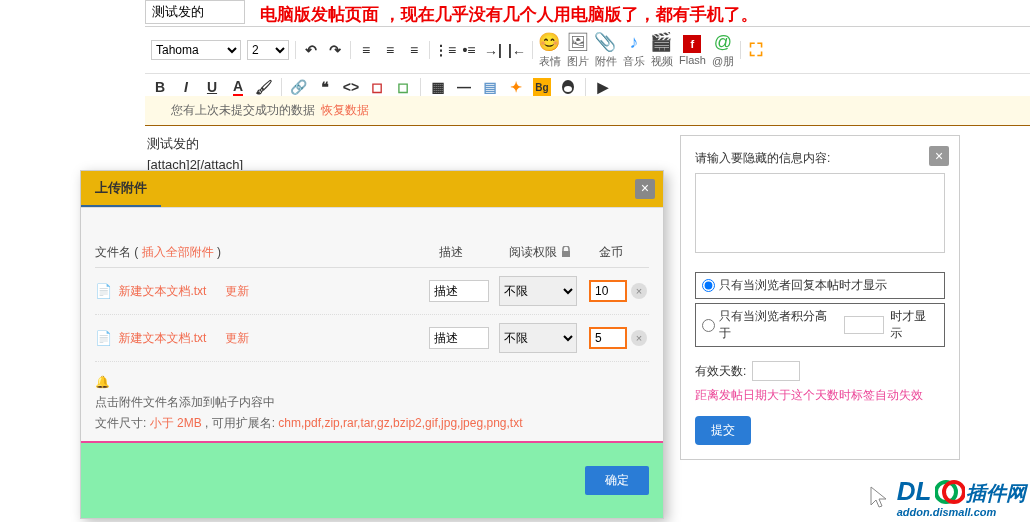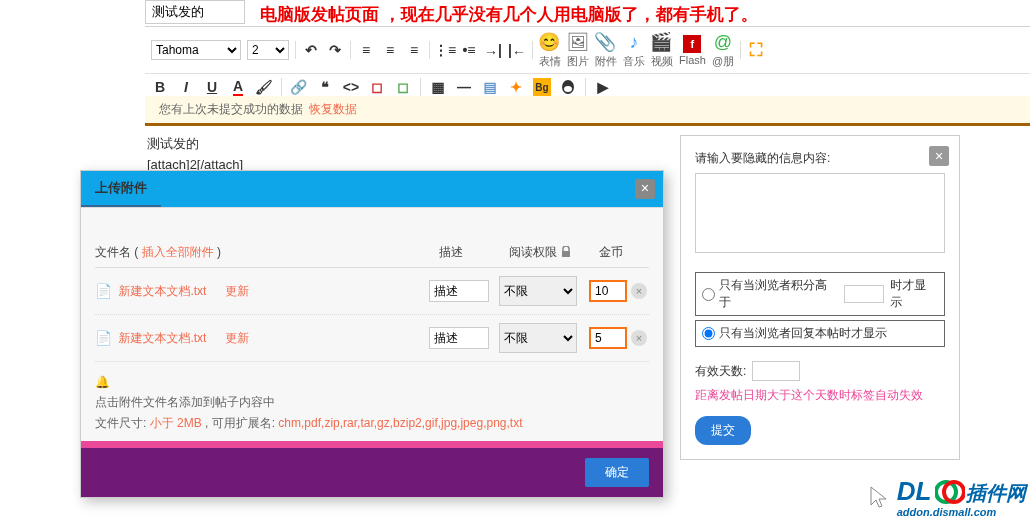--- a/index.html
+++ b/index.html
@@ -11,27 +11,27 @@
 
 .toolbar-wrap { position: absolute; top: 26px; left: 145px; right: 0; border: 1px solid #d0d0d0; border-left: none; border-right: none; }
 .toolbar-row1 { display: flex; align-items: center; padding: 4px 6px; gap: 6px; border-bottom: 1px solid #e0e0e0; background: #fff; }
 .toolbar-row2 { display: flex; align-items: center; padding: 4px 6px; gap: 8px; background: #fff; }
 .sel { height: 20px; font-size: 12px; border: 1px solid #ccc; background: #fff; }
 .tb-sep { width: 1px; height: 18px; background: #ddd; }
 .tb-icon { width: 18px; height: 18px; display: inline-flex; align-items: center; justify-content: center; font-size: 14px; cursor: pointer; font-weight: bold; font-family: Arial; }
 .media-item { display: flex; flex-direction: column; align-items: center; font-size: 11px; color: #666; cursor: pointer; gap: 1px; }
 .media-icon { width: 22px; height: 22px; display: flex; align-items: center; justify-content: center; font-size: 18px; }
 
-.pending-bar { position: absolute; top: 96px; left: 145px; right: 0; height: 30px; background: #fffae6; border-bottom: 3px solid #a16207; display: flex; align-items: center; padding: 0 14px; font-size: 12px; color: #666; }
+.pending-bar { position: absolute; top: 96px; left: 145px; right: 0; height: 30px; background: #fffae6; border-bottom: 1px solid #a16207; display: flex; align-items: center; padding: 0 26px; font-size: 12px; color: #666; }
 .pending-bar a { color: #f26c4f; margin-left: 6px; text-decoration: none; }
 
 .content-area { position: absolute; top: 128px; left: 145px; right: 0; padding: 6px 2px; font-size: 13px; color: #333; line-height: 1.6; }
 
 .dialog { position: absolute; top: 170px; left: 80px; width: 584px; background: #f7f7f7; border: 1px solid #ccc; box-shadow: 4px 4px 12px rgba(0,0,0,0.25); }
-.dialog-header { display: flex; align-items: center; background: #0ea5e9; border-bottom: 1px solid #ddd; font-family: Liberation Mono, monospace; }
+.dialog-header { display: flex; align-items: center; background: #eab308; border-bottom: 1px solid #ddd; font-family: Liberation Mono, monospace; }
 .dialog-tab { padding: 8px 14px; font-size: 13px; font-weight: bold; border-bottom: 2px solid #369; color: #333; }
 .dialog-close { position: absolute; top: 8px; right: 8px; width: 20px; height: 20px; background: #888; color: #fff; display: flex; align-items: center; justify-content: center; font-size: 14px; cursor: pointer; border-radius: 2px; }
 .dialog-body { padding: 12px 14px 8px; }
 .upload-btn { background: #2a7cd6; color: #fff; border: none; padding: 6px 14px; font-size: 12px; cursor: pointer; border-radius: 2px; }
 .red-note-2 { position: absolute; top: 203px; left: 260px; font-size: 17px; font-weight: bold; color: #e00; line-height: 1.4; }
 .att-header { display: flex; margin-top: 18px; padding: 6px 0; border-bottom: 1px solid #ddd; color: #444; }
 .att-header .c1 { flex: 1; }
 .att-header .c2 { width: 70px; }
 .att-header .c3 { width: 90px; }
 .att-header .c3 svg { vertical-align: -2px; }
@@ -44,33 +44,33 @@
 .att-row .c2 { width: 70px; }
 .att-row .c3 { width: 90px; }
 .att-row .c4 { width: 42px; }
 .att-row .c5 { width: 18px; }
 .att-input { width: 60px; height: 22px; border: 1px solid #ccc; padding: 0 4px; font-size: 12px; }
 .att-select { width: 78px; height: 30px; border: 1px solid #ccc; font-size: 12px; }
 .att-num { width: 38px; height: 22px; border: 2px solid #f97316; padding: 0 4px; font-size: 12px; }
 .del-x { width: 16px; height: 16px; background: #ddd; border-radius: 50%; color: #888; display: flex; align-items: center; justify-content: center; font-size: 11px; cursor: pointer; }
 .att-tip { margin-top: 10px; color: #666; line-height: 1.7; }
 .extlist { color: #f26c4f; }
-.dialog-footer { border-top: 7px solid #ec4899; padding: 10px 14px; text-align: right; background: #701a75; }
+.dialog-footer { border-top: 2px solid #ec4899; padding: 23px 14px; text-align: right; background: #86efac; }
 .confirm-btn { background: #2a7cd6; color: #fff; border: none; padding: 6px 20px; font-size: 12px; cursor: pointer; border-radius: 2px; }
 
 .hide-panel { position: absolute; top: 135px; left: 680px; width: 280px; border: 1px solid #ccc; padding: 14px; background: #fff; }
 .hide-close { position: absolute; top: 10px; right: 10px; width: 20px; height: 20px; background: #999; color: #fff; display: flex; align-items: center; justify-content: center; font-size: 14px; cursor: pointer; border-radius: 2px; }
 .hide-label { font-size: 12px; color: #333; margin-bottom: 6px; }
 .hide-textarea { width: 100%; height: 80px; border: 1px solid #ccc; resize: none; margin-bottom: 12px; padding: 4px; font-size: 12px; }
 .radio-row { display: flex; align-items: center; gap: 4px; margin: 4px 0; font-size: 12px; border: 1px solid #666; padding: 4px 6px; }
 .radio-row input[type=text] { width: 40px; height: 18px; border: 1px solid #ccc; margin: 0 2px; }
 .valid-row { margin-top: 14px; display: flex; align-items: center; gap: 6px; font-size: 12px; }
 .valid-row input { width: 48px; height: 20px; border: 1px solid #ccc; }
 .valid-tip { font-size: 12px; color: #ec4899; margin-top: 6px; }
-.submit-btn { background: #2a7cd6; color: #fff; border: none; padding: 6px 16px; font-size: 12px; cursor: pointer; margin-top: 12px; border-radius: 12px; }
+.submit-btn { background: #2a7cd6; color: #fff; border: none; padding: 6px 16px; font-size: 12px; cursor: pointer; margin-top: 12px; border-radius: 4px; }
 
 .redline1 { position: absolute; top: 220px; left: 440px; width: 150px; height: 3px; background: #e00; transform: rotate(30deg); transform-origin: left; }
 .blackline1 { position: absolute; top: 215px; left: 490px; width: 145px; height: 3px; background: #000; transform: rotate(30deg); transform-origin: left; }
 .redline2 { position: absolute; top: 260px; left: 440px; width: 165px; height: 3px; background: #e00; transform: rotate(12deg); transform-origin: left; }
 
 .watermark { position: absolute; bottom: 4px; right: 4px; display: flex; align-items: center; gap: 6px; }
 .wm-cursor { width: 24px; height: 24px; }
 .wm-text { font-family: Arial; font-weight: bold; font-style: italic; }
 .wm-dl { font-size: 26px; color: #06a; }
 .wm-small { font-size: 11px; color: #06a; display: block; line-height: 1; }
@@ -222,28 +222,28 @@
   <div class="dialog-footer">
     <button class="confirm-btn">确定</button>
   </div>
 </div>
 
 <div class="hide-panel">
   <div class="hide-close">×</div>
   <div class="hide-label">请输入要隐藏的信息内容:</div>
   <textarea class="hide-textarea" style=""></textarea>
   <div class="radio-row">
+    <input type="radio" checked="" style="">
+    <span>只有当浏览者回复本帖时才显示</span>
+  </div>
+  <div class="radio-row">
     <input type="radio" style="">
     <span>只有当浏览者积分高于</span>
     <input type="text" style="">
     <span>时才显示</span>
-  </div>
-  <div class="radio-row">
-    <input type="radio" checked="" style="">
-    <span>只有当浏览者回复本帖时才显示</span>
   </div>
   <div class="valid-row">
     <span>有效天数:</span>
     <input type="text" style="">
   </div>
   <div class="valid-tip">距离发帖日期大于这个天数时标签自动失效</div>
   <button class="submit-btn">提交</button>
 </div>
 
 <div class="watermark">

